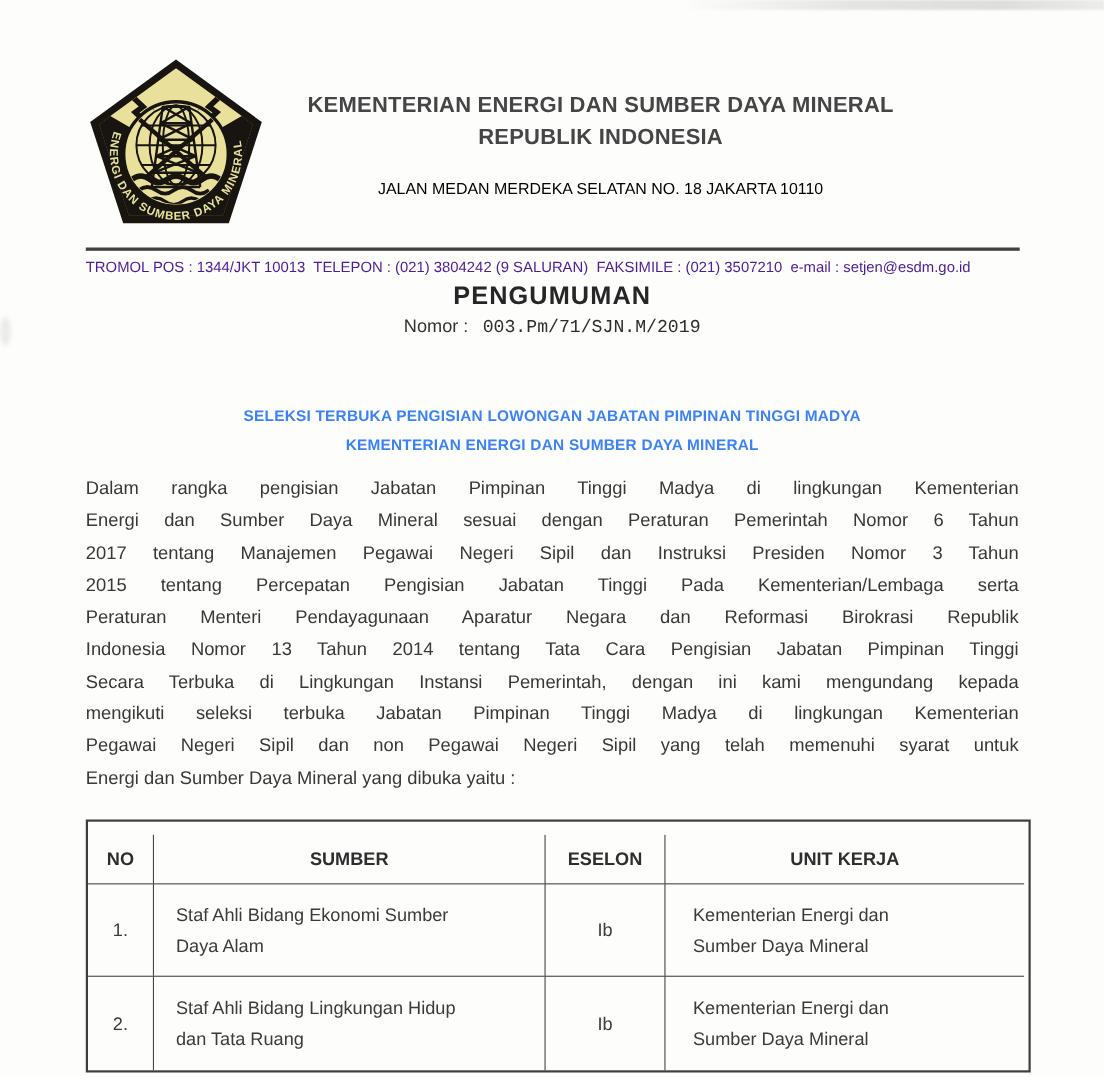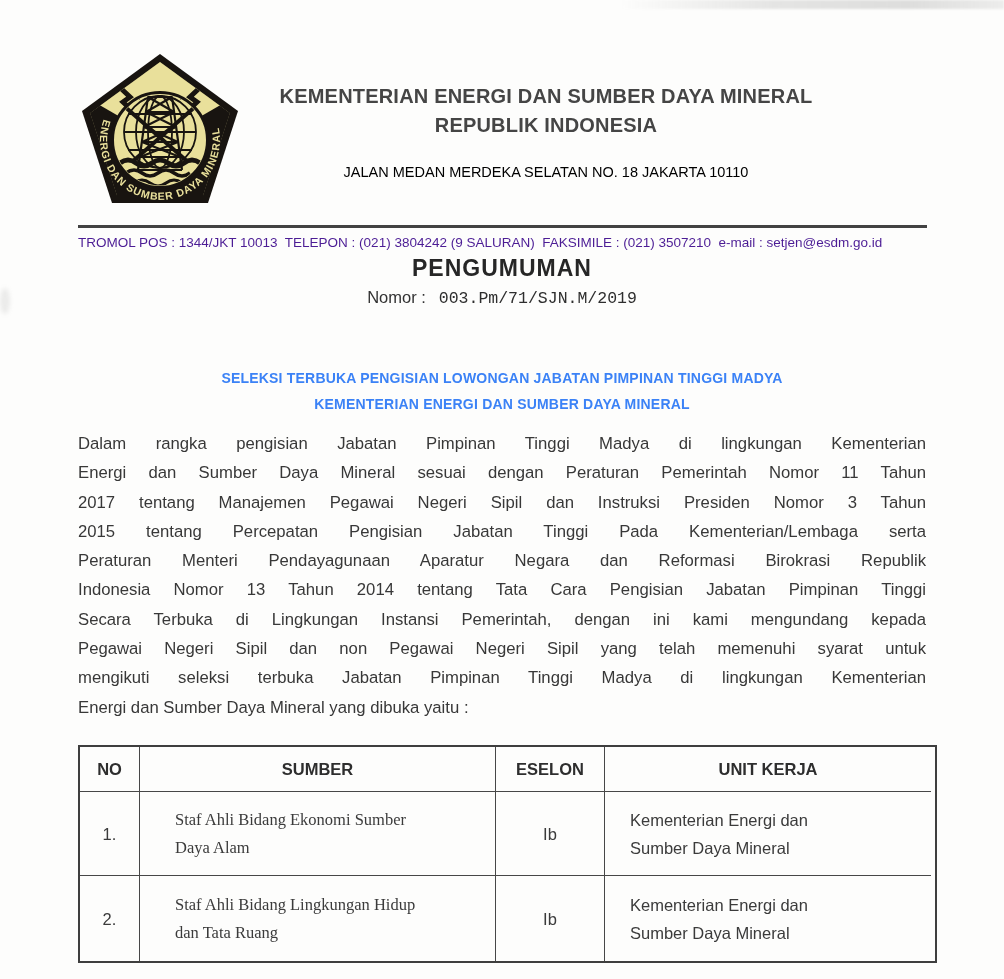--- a/index.html
+++ b/index.html
@@ -32,24 +32,24 @@
   
   .bodytext{left:78px;top:429px;width:848px;font-size:16.7px;color:#383838;line-height:29.3px;}
   .bl{text-align:justify;text-align-last:justify;}
   .bl-last{text-align:right;text-align-last:left;}
   
   .tbl{left:78px;top:745px;width:855px;border:2px solid #3e3e3e;display:grid;
        grid-template-columns:59px 356px 109px 327px;background:#fdfdfc;}
   .cell{box-sizing:border-box;display:flex;align-items:center;border-left:1.7px solid #474747;border-top:1.7px solid #474747;
         font-size:16.5px;color:#3b3b3b;line-height:28px;}
   .cell.col0{border-left:none;}
-  .cell.hrow{border-top:none;}
+  .cell.hrow{border-top:none;margin-top:12px;}
   .th{font-weight:bold;justify-content:center;color:#2e2e2e;}
   .cen{justify-content:center;text-align:center;}
-  .padL1{padding-left:35px;font-family:Liberation Serif, serif;}
+  .padL1{padding-left:20px;}
   .padL2{padding-left:25px;}
 </style>
 </head>
 <body>
 
 <div class="abs smudge-top"></div>
 <div class="abs smudge-left"></div>
 
 <svg class="abs logo" viewBox="0 0 160 162">
   <defs>
@@ -120,28 +120,28 @@
   <span>Nomor :</span><span class="val">003.Pm/71/SJN.M/2019</span>
 </div>
 
 <div class="abs subject">
   <div>SELEKSI TERBUKA PENGISIAN LOWONGAN JABATAN PIMPINAN TINGGI MADYA</div>
   <div>KEMENTERIAN ENERGI DAN SUMBER DAYA MINERAL</div>
 </div>
 
 <div class="abs bodytext">
     <div class="bl">Dalam rangka pengisian Jabatan Pimpinan Tinggi Madya di lingkungan Kementerian</div>
-    <div class="bl">Energi dan Sumber Daya Mineral sesuai dengan Peraturan Pemerintah Nomor 11 Tahun</div>
+    <div class="bl">Energi dan Sumber Daya Mineral sesuai dengan Peraturan Pemerintah Nomor 6 Tahun</div>
     <div class="bl">2017 tentang Manajemen Pegawai Negeri Sipil dan Instruksi Presiden Nomor 3 Tahun</div>
     <div class="bl">2015 tentang Percepatan Pengisian Jabatan Tinggi Pada Kementerian/Lembaga serta</div>
     <div class="bl">Peraturan Menteri Pendayagunaan Aparatur Negara dan Reformasi Birokrasi Republik</div>
     <div class="bl">Indonesia Nomor 13 Tahun 2014 tentang Tata Cara Pengisian Jabatan Pimpinan Tinggi</div>
     <div class="bl">Secara Terbuka di Lingkungan Instansi Pemerintah, dengan ini kami mengundang kepada</div>
+    <div class="bl">mengikuti seleksi terbuka Jabatan Pimpinan Tinggi Madya di lingkungan Kementerian</div>
     <div class="bl">Pegawai Negeri Sipil dan non Pegawai Negeri Sipil yang telah memenuhi syarat untuk</div>
-    <div class="bl">mengikuti seleksi terbuka Jabatan Pimpinan Tinggi Madya di lingkungan Kementerian</div>
     <div class="bl bl-last">Energi dan Sumber Daya Mineral yang dibuka yaitu :</div>
   </div>
 
 <div class="abs tbl">
     <div class="cell th hrow col0" style="height: 44px;">NO</div>
     <div class="cell th hrow" style="height: 44px;">SUMBER</div>
     <div class="cell th hrow" style="height: 44px;">ESELON</div>
     <div class="cell th hrow" style="height: 44px;">UNIT KERJA</div>
     <div class="cell cen col0" style="height: 84px;">1.</div>
     <div class="cell padL1" style="height: 84px; display: flex; flex-direction: column; justify-content: center; align-items: flex-start;">

